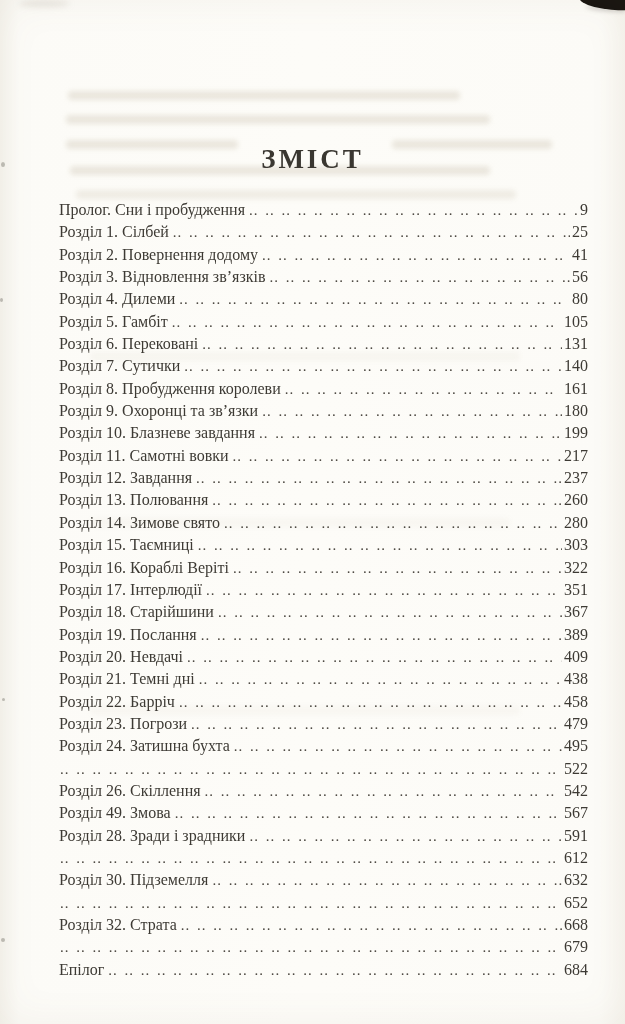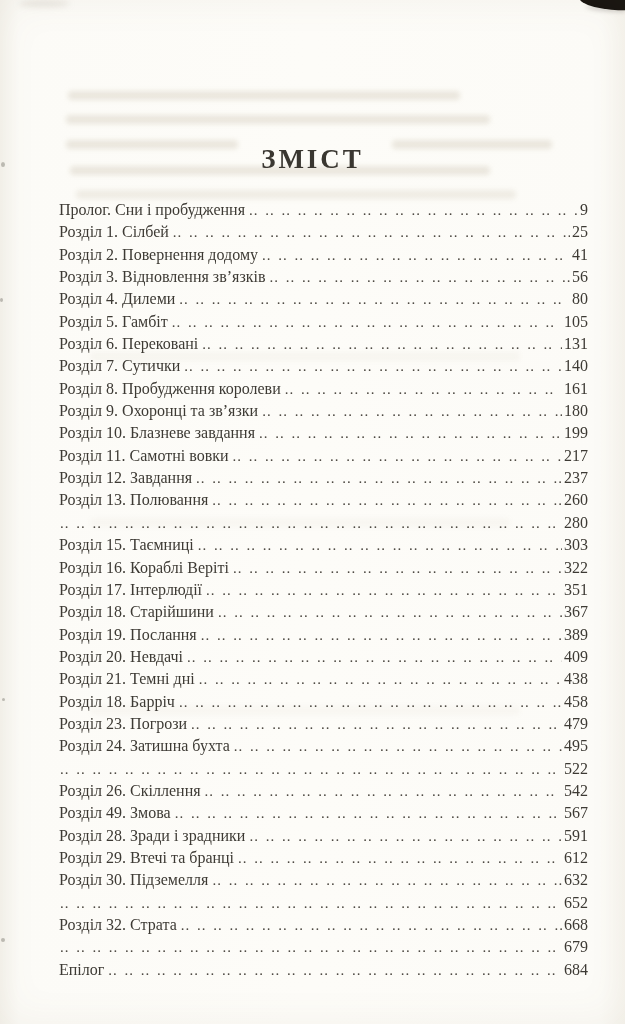--- a/index.html
+++ b/index.html
@@ -219,20 +219,21 @@
         <span class="toc-label">Розділ 12. Завдання</span>
         <span class="toc-leader">.. .. .. .. .. .. .. .. .. .. .. .. .. .. .. .. .. .. .. .. .. .. .. .. .. .. .. .. .. .. .. .. .. .. .. .. .. .. .. .. .. .. .. .. .. .. .. .. .. .. .. .. .. .. .. .. .. .. .. .. .. .. .. .. .. .. .. .. .. .. .. .. .. .. .. .. .. .. .. ..</span>
         <span class="toc-page">237</span>
       </div>
       <div class="toc-row">
         <span class="toc-label">Розділ 13. Полювання</span>
         <span class="toc-leader">.. .. .. .. .. .. .. .. .. .. .. .. .. .. .. .. .. .. .. .. .. .. .. .. .. .. .. .. .. .. .. .. .. .. .. .. .. .. .. .. .. .. .. .. .. .. .. .. .. .. .. .. .. .. .. .. .. .. .. .. .. .. .. .. .. .. .. .. .. .. .. .. .. .. .. .. .. .. .. ..</span>
         <span class="toc-page">260</span>
       </div>
       <div class="toc-row">
+        <span class="toc-label">Розділ 14. Зимове свято</span>
         <span class="toc-leader">.. .. .. .. .. .. .. .. .. .. .. .. .. .. .. .. .. .. .. .. .. .. .. .. .. .. .. .. .. .. .. .. .. .. .. .. .. .. .. .. .. .. .. .. .. .. .. .. .. .. .. .. .. .. .. .. .. .. .. .. .. .. .. .. .. .. .. .. .. .. .. .. .. .. .. .. .. .. .. ..</span>
         <span class="toc-page">280</span>
       </div>
       <div class="toc-row">
         <span class="toc-label">Розділ 15. Таємниці</span>
         <span class="toc-leader">.. .. .. .. .. .. .. .. .. .. .. .. .. .. .. .. .. .. .. .. .. .. .. .. .. .. .. .. .. .. .. .. .. .. .. .. .. .. .. .. .. .. .. .. .. .. .. .. .. .. .. .. .. .. .. .. .. .. .. .. .. .. .. .. .. .. .. .. .. .. .. .. .. .. .. .. .. .. .. ..</span>
         <span class="toc-page">303</span>
       </div>
       <div class="toc-row">
         <span class="toc-label">Розділ 16. Кораблі Веріті</span>
@@ -258,21 +259,21 @@
         <span class="toc-label">Розділ 20. Невдачі</span>
         <span class="toc-leader">.. .. .. .. .. .. .. .. .. .. .. .. .. .. .. .. .. .. .. .. .. .. .. .. .. .. .. .. .. .. .. .. .. .. .. .. .. .. .. .. .. .. .. .. .. .. .. .. .. .. .. .. .. .. .. .. .. .. .. .. .. .. .. .. .. .. .. .. .. .. .. .. .. .. .. .. .. .. .. ..</span>
         <span class="toc-page">409</span>
       </div>
       <div class="toc-row">
         <span class="toc-label">Розділ 21. Темні дні</span>
         <span class="toc-leader">.. .. .. .. .. .. .. .. .. .. .. .. .. .. .. .. .. .. .. .. .. .. .. .. .. .. .. .. .. .. .. .. .. .. .. .. .. .. .. .. .. .. .. .. .. .. .. .. .. .. .. .. .. .. .. .. .. .. .. .. .. .. .. .. .. .. .. .. .. .. .. .. .. .. .. .. .. .. .. ..</span>
         <span class="toc-page">438</span>
       </div>
       <div class="toc-row">
-        <span class="toc-label">Розділ 18. Барріч</span>
+        <span class="toc-label">Розділ 22. Барріч</span>
         <span class="toc-leader">.. .. .. .. .. .. .. .. .. .. .. .. .. .. .. .. .. .. .. .. .. .. .. .. .. .. .. .. .. .. .. .. .. .. .. .. .. .. .. .. .. .. .. .. .. .. .. .. .. .. .. .. .. .. .. .. .. .. .. .. .. .. .. .. .. .. .. .. .. .. .. .. .. .. .. .. .. .. .. ..</span>
         <span class="toc-page">458</span>
       </div>
       <div class="toc-row">
         <span class="toc-label">Розділ 23. Погрози</span>
         <span class="toc-leader">.. .. .. .. .. .. .. .. .. .. .. .. .. .. .. .. .. .. .. .. .. .. .. .. .. .. .. .. .. .. .. .. .. .. .. .. .. .. .. .. .. .. .. .. .. .. .. .. .. .. .. .. .. .. .. .. .. .. .. .. .. .. .. .. .. .. .. .. .. .. .. .. .. .. .. .. .. .. .. ..</span>
         <span class="toc-page">479</span>
       </div>
       <div class="toc-row">
         <span class="toc-label">Розділ 24. Затишна бухта</span>
@@ -292,21 +293,20 @@
         <span class="toc-label">Розділ 49. Змова</span>
         <span class="toc-leader">.. .. .. .. .. .. .. .. .. .. .. .. .. .. .. .. .. .. .. .. .. .. .. .. .. .. .. .. .. .. .. .. .. .. .. .. .. .. .. .. .. .. .. .. .. .. .. .. .. .. .. .. .. .. .. .. .. .. .. .. .. .. .. .. .. .. .. .. .. .. .. .. .. .. .. .. .. .. .. ..</span>
         <span class="toc-page">567</span>
       </div>
       <div class="toc-row">
         <span class="toc-label">Розділ 28. Зради і зрадники</span>
         <span class="toc-leader">.. .. .. .. .. .. .. .. .. .. .. .. .. .. .. .. .. .. .. .. .. .. .. .. .. .. .. .. .. .. .. .. .. .. .. .. .. .. .. .. .. .. .. .. .. .. .. .. .. .. .. .. .. .. .. .. .. .. .. .. .. .. .. .. .. .. .. .. .. .. .. .. .. .. .. .. .. .. .. ..</span>
         <span class="toc-page">591</span>
       </div>
       <div class="toc-row">
-        <span class="toc-label">Розділ 29. Втечі та бранці</span>
         <span class="toc-leader">.. .. .. .. .. .. .. .. .. .. .. .. .. .. .. .. .. .. .. .. .. .. .. .. .. .. .. .. .. .. .. .. .. .. .. .. .. .. .. .. .. .. .. .. .. .. .. .. .. .. .. .. .. .. .. .. .. .. .. .. .. .. .. .. .. .. .. .. .. .. .. .. .. .. .. .. .. .. .. ..</span>
         <span class="toc-page">612</span>
       </div>
       <div class="toc-row">
         <span class="toc-label">Розділ 30. Підземелля</span>
         <span class="toc-leader">.. .. .. .. .. .. .. .. .. .. .. .. .. .. .. .. .. .. .. .. .. .. .. .. .. .. .. .. .. .. .. .. .. .. .. .. .. .. .. .. .. .. .. .. .. .. .. .. .. .. .. .. .. .. .. .. .. .. .. .. .. .. .. .. .. .. .. .. .. .. .. .. .. .. .. .. .. .. .. ..</span>
         <span class="toc-page">632</span>
       </div>
       <div class="toc-row">
         <span class="toc-leader">.. .. .. .. .. .. .. .. .. .. .. .. .. .. .. .. .. .. .. .. .. .. .. .. .. .. .. .. .. .. .. .. .. .. .. .. .. .. .. .. .. .. .. .. .. .. .. .. .. .. .. .. .. .. .. .. .. .. .. .. .. .. .. .. .. .. .. .. .. .. .. .. .. .. .. .. .. .. .. ..</span>

